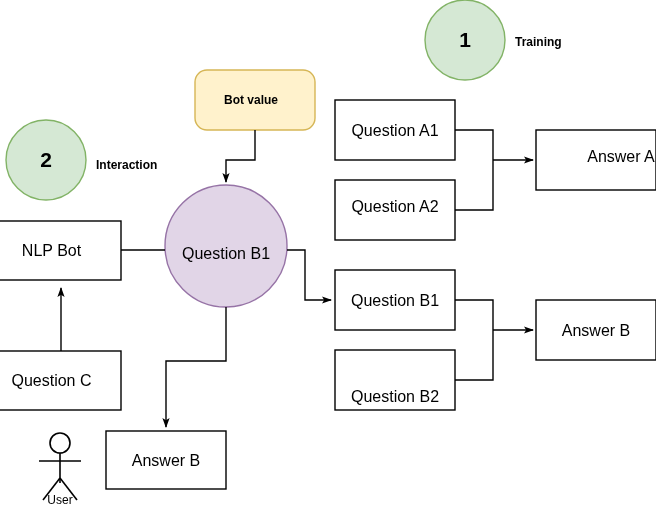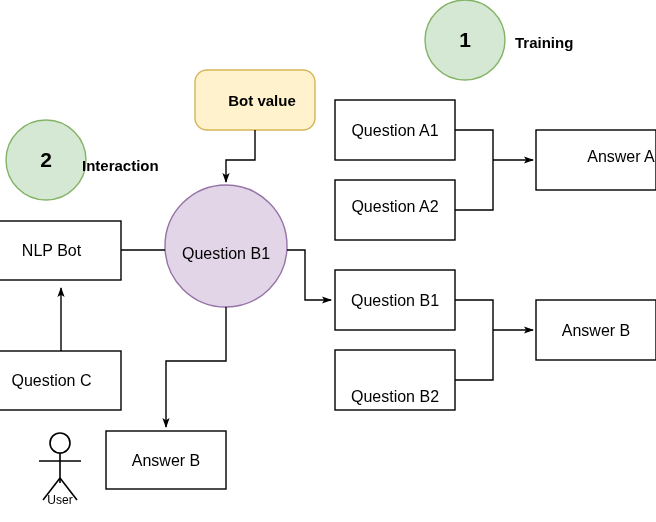--- a/index.html
+++ b/index.html
@@ -26,21 +26,21 @@
     position: absolute;
     display: flex;
     align-items: center;
     justify-content: center;
     text-align: center;
     color: #000000;
     pointer-events: none;
   }
   .lbl-box { font-size: 16px; line-height: 15px; }
   .lbl-circlenum { font-size: 21px; font-weight: bold; }
-  .lbl-strong { font-size: 15px; font-weight: bold; }
+  .lbl-strong { font-size: 12px; font-weight: bold; }
   .lbl-actor { font-size: 12px; }
 </style>
 </head>
 <body>
 
 <div id="canvas">
 
   <svg class="layer" viewBox="0 0 656 522" xmlns="http://www.w3.org/2000/svg">
     <defs>
       <marker id="arrow" markerWidth="10" markerHeight="10" refX="9" refY="3.6" orient="auto" markerUnits="userSpaceOnUse">
@@ -91,23 +91,23 @@
       <line x1="39" y1="461" x2="81" y2="461"></line>
       <line x1="60" y1="478" x2="43" y2="500"></line>
       <line x1="60" y1="478" x2="77" y2="500"></line>
     </g>
   </svg>
 
   <div class="node-label lbl-circlenum" style="left:425px; top:20px; width:80px; height:40px;">1</div>
   <div class="node-label lbl-strong" style="left:515px; top:34px; width:110px; height:16px; justify-content:flex-start;">Training</div>
 
   <div class="node-label lbl-circlenum" style="left:6px; top:140px; width:80px; height:40px;">2</div>
-  <div class="node-label lbl-strong" style="left:82px; top:157px; width:110px; height:16px; justify-content:flex-start;">Interaction</div>
+  <div class="node-label lbl-strong" style="left:96px; top:157px; width:110px; height:16px; justify-content:flex-start;">Interaction</div>
 
-  <div class="node-label lbl-strong" style="left:202px; top:70px; width:120px; height:60px;">Bot value</div>
+  <div class="node-label lbl-strong" style="left:191px; top:70px; width:120px; height:60px;">Bot value</div>
 
   <div class="node-label lbl-box" style="left:165px; top:246px; width:122px; height:15px;">Question B1</div>
 
   <div class="node-label lbl-box" style="left:-18px; top:221px; width:139px; height:59px;">NLP Bot</div>
   <div class="node-label lbl-box" style="left:-18px; top:351px; width:139px; height:59px;">Question C</div>
   <div class="node-label lbl-box" style="left:106px; top:431px; width:120px; height:58px;">Answer B</div>
 
   <div class="node-label lbl-box" style="left:335px; top:100px; width:120px; height:60px;">Question A1</div>
   <div class="node-label lbl-box" style="left:335px; top:180px; width:120px; height:52px;">Question A2</div>
   <div class="node-label lbl-box" style="left:561px; top:130px; width:120px; height:52px;">Answer A</div>

